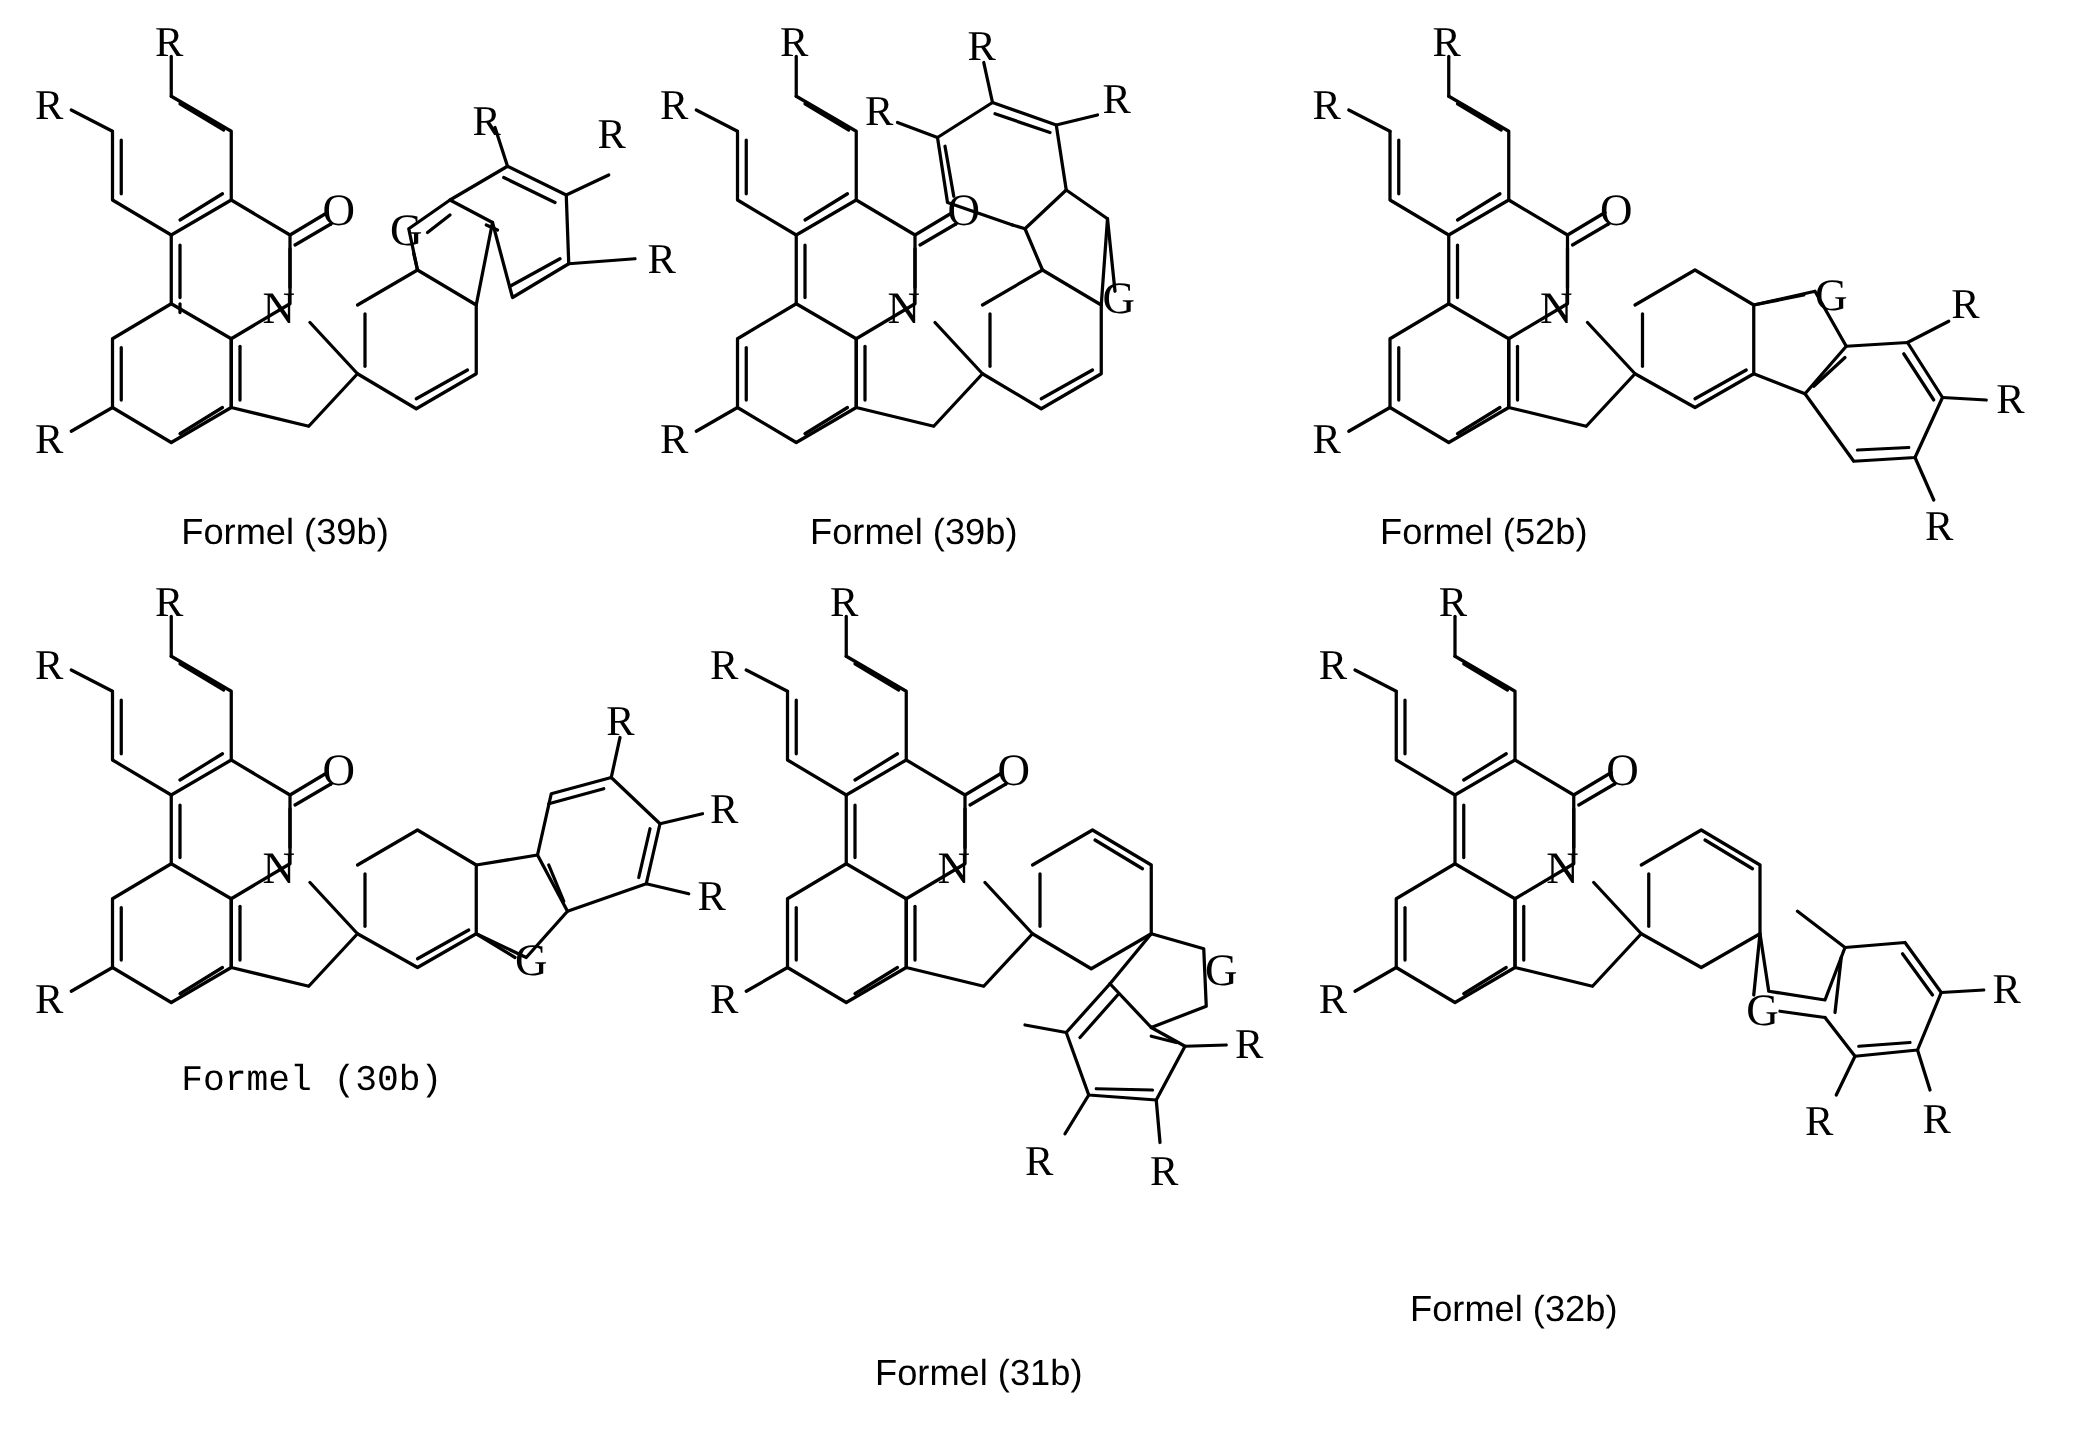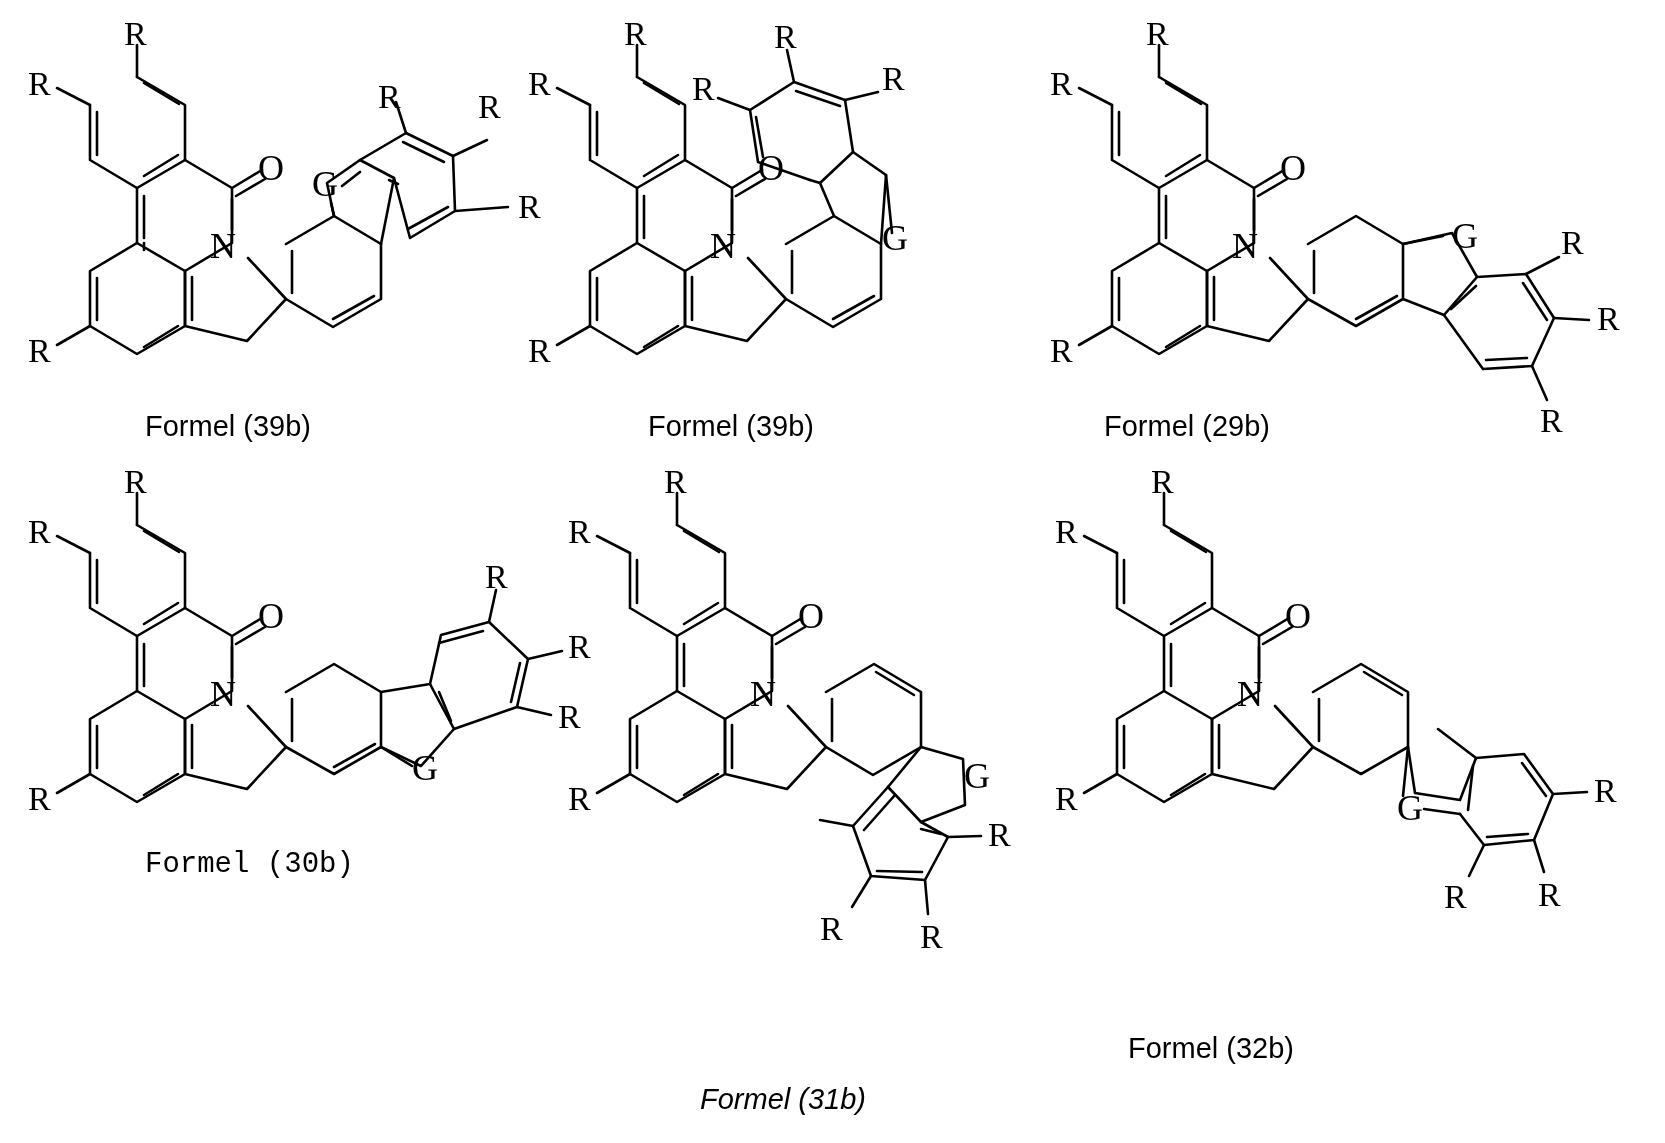--- a/index.html
+++ b/index.html
@@ -188,21 +188,21 @@
       <g>
         <text x="191" y="45">R</text>
         <text x="95" y="95">R</text>
         <text x="95" y="362">R</text>
         <text x="606" y="254">R</text>
         <text x="642" y="330">R</text>
         <text x="585" y="432">R</text>
       </g>
     </svg>
   </div>
-  <div class="caption" style="left:1104px;top:412px;">Formel (29b)</div>
+  <div class="caption" style="left:1104px;top:412px;">Formel (52b)</div>
 
   <div class="struct" style="left:0px;top:448px;">
     <svg width="630" height="420" viewBox="0 0 630 420">
       <g>
         <polyline points="90,105 90,160 137,188 185,160 185,105 137,77"></polyline>
         <line class="db" x1="97" y1="112" x2="97" y2="155"></line>
         <line class="db" x1="144" y1="83" x2="179" y2="104"></line>
         <line class="db" x1="178" y1="155" x2="144" y2="176"></line>
         <line x1="137" y1="77" x2="137" y2="45"></line>
         <line x1="90" y1="105" x2="57" y2="88"></line>
@@ -303,21 +303,21 @@
       <g>
         <text x="124" y="45">R</text>
         <text x="28" y="95">R</text>
         <text x="28" y="362">R</text>
         <text x="448" y="398">R</text>
         <text x="380" y="500">R</text>
         <text x="280" y="492">R</text>
       </g>
     </svg>
   </div>
-  <div class="caption" style="left:700px;top:1085px;font-style:italic;">Formel (31b)</div>
+  <div class="caption" style="left:700px;top:1085px;">Formel (31b)</div>
 
   <div class="struct" style="left:960px;top:448px;">
     <svg width="705" height="560" viewBox="0 0 705 560">
       <g>
         <polyline points="157,105 157,160 204,188 252,160 252,105 204,77"></polyline>
         <line class="db" x1="164" y1="112" x2="164" y2="155"></line>
         <line class="db" x1="211" y1="83" x2="246" y2="104"></line>
         <line class="db" x1="245" y1="155" x2="211" y2="176"></line>
         <line x1="204" y1="77" x2="204" y2="45"></line>
         <line x1="157" y1="105" x2="124" y2="88"></line>

